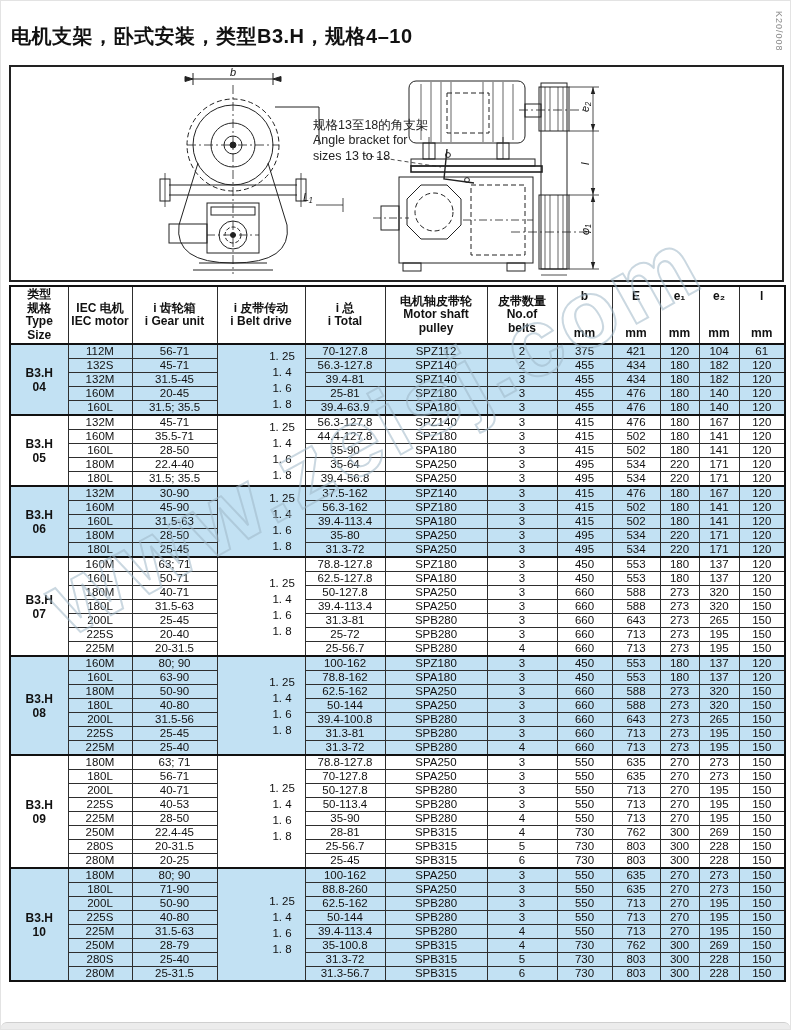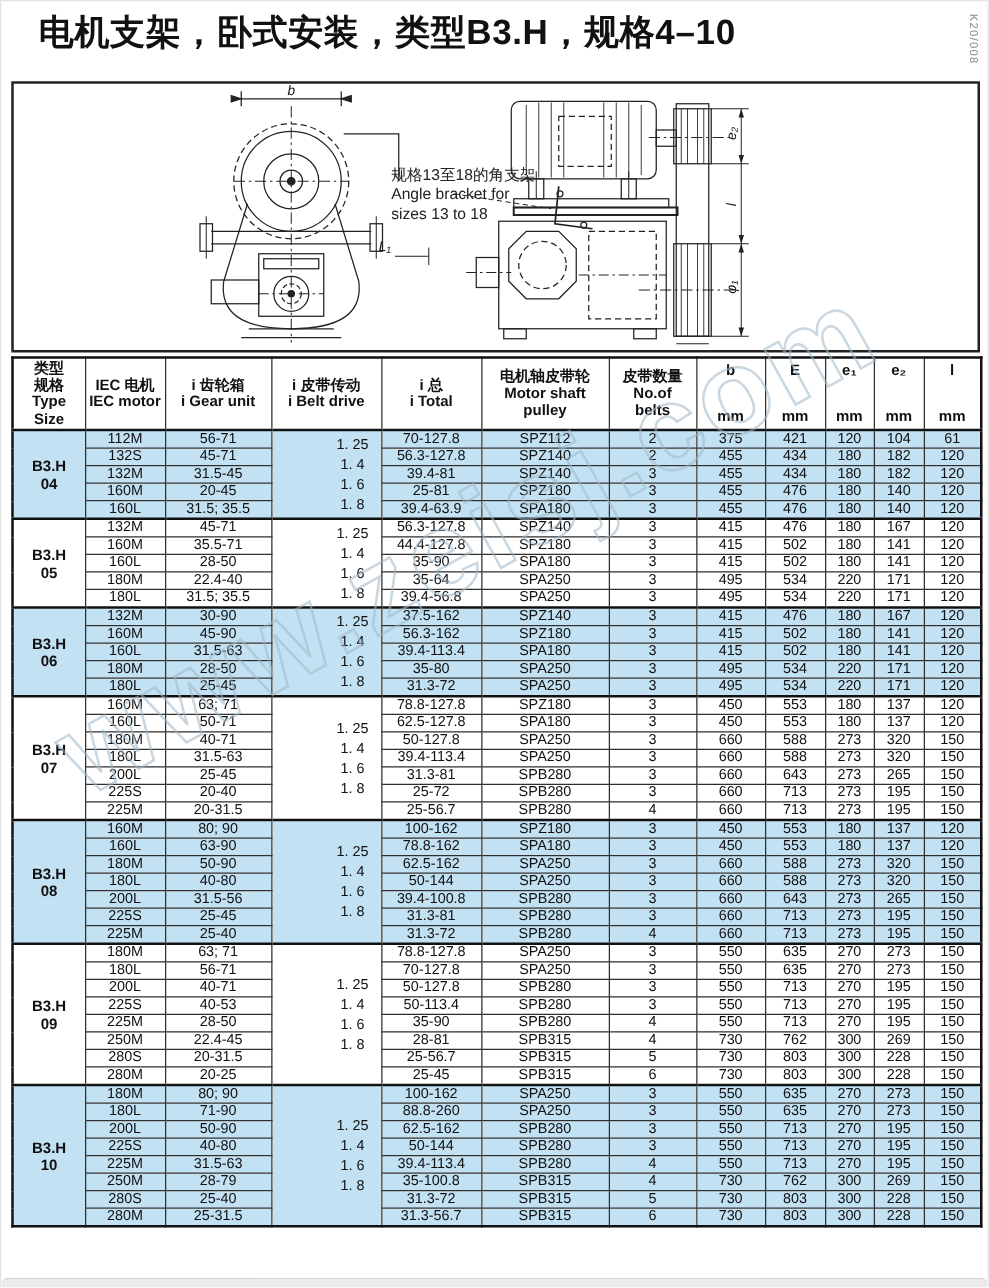--- a/index.html
+++ b/index.html
@@ -6,32 +6,32 @@
   html,body { background:#fff; }
   body { width:791px; height:1030px; overflow:hidden;
          font-family:"Liberation Sans","DejaVu Sans",sans-serif; color:#111; }
   .page { position:relative; width:791px; height:1030px; background:#fff;
           border:1px solid #e3e3e3; }
   .page-bottom-edge { position:absolute; left:0; right:0; bottom:0; height:7px;
           background:#ececec; border-top:1px solid #cfcfcf;
           border-radius:6px 6px 0 0; }
 
   
-  .title-zh { position:absolute; left:10px; top:6px; font-size:28px; font-weight:bold;
-              letter-spacing:.5px; white-space:nowrap;margin-left:20px; }
+  .title-zh { position:absolute; left:10px; top:22px; font-size:20px; font-weight:bold;
+              letter-spacing:.5px; white-space:nowrap; }
   .title-en { position:absolute; left:10px; top:30px; font-size:19px; font-weight:bold;
               font-stretch:condensed; white-space:nowrap; }
   .doc-code { position:absolute; right:6px; top:10px; font-size:9px; color:#8a8a8a;
               writing-mode:vertical-rl; letter-spacing:1px; }
 
   
   .drawing-panel { position:absolute; left:8px; top:64px; width:775px; height:217px;
                    border:2px solid #222; background:#fff; }
   .drawing-panel svg { position:absolute; left:0; top:0; }
-  .drawing-note { position:absolute; left:302px; top:66px; width:130px;
+  .drawing-note { position:absolute; left:302px; top:51px; width:130px;
                   font-size:12.5px; line-height:1.22; color:#222; }
 
   
   .table-wrap { position:absolute; left:8px; top:284px; width:775px; }
   .table-band { background:#58b5e8; border:1px solid #222; border-bottom:2px solid #111;
                 font-size:13px; font-weight:bold; padding:3px 9px 4px; height:22px; }
   table.data-table { border-collapse:collapse; table-layout:fixed; width:775px;
                      border:2px solid #111; position:relative; z-index:1; }
   .data-table th, .data-table td { border:1px solid #2e2e2e; text-align:center;
                      font-size:11.5px; line-height:13px; padding:0; height:13.6px;

